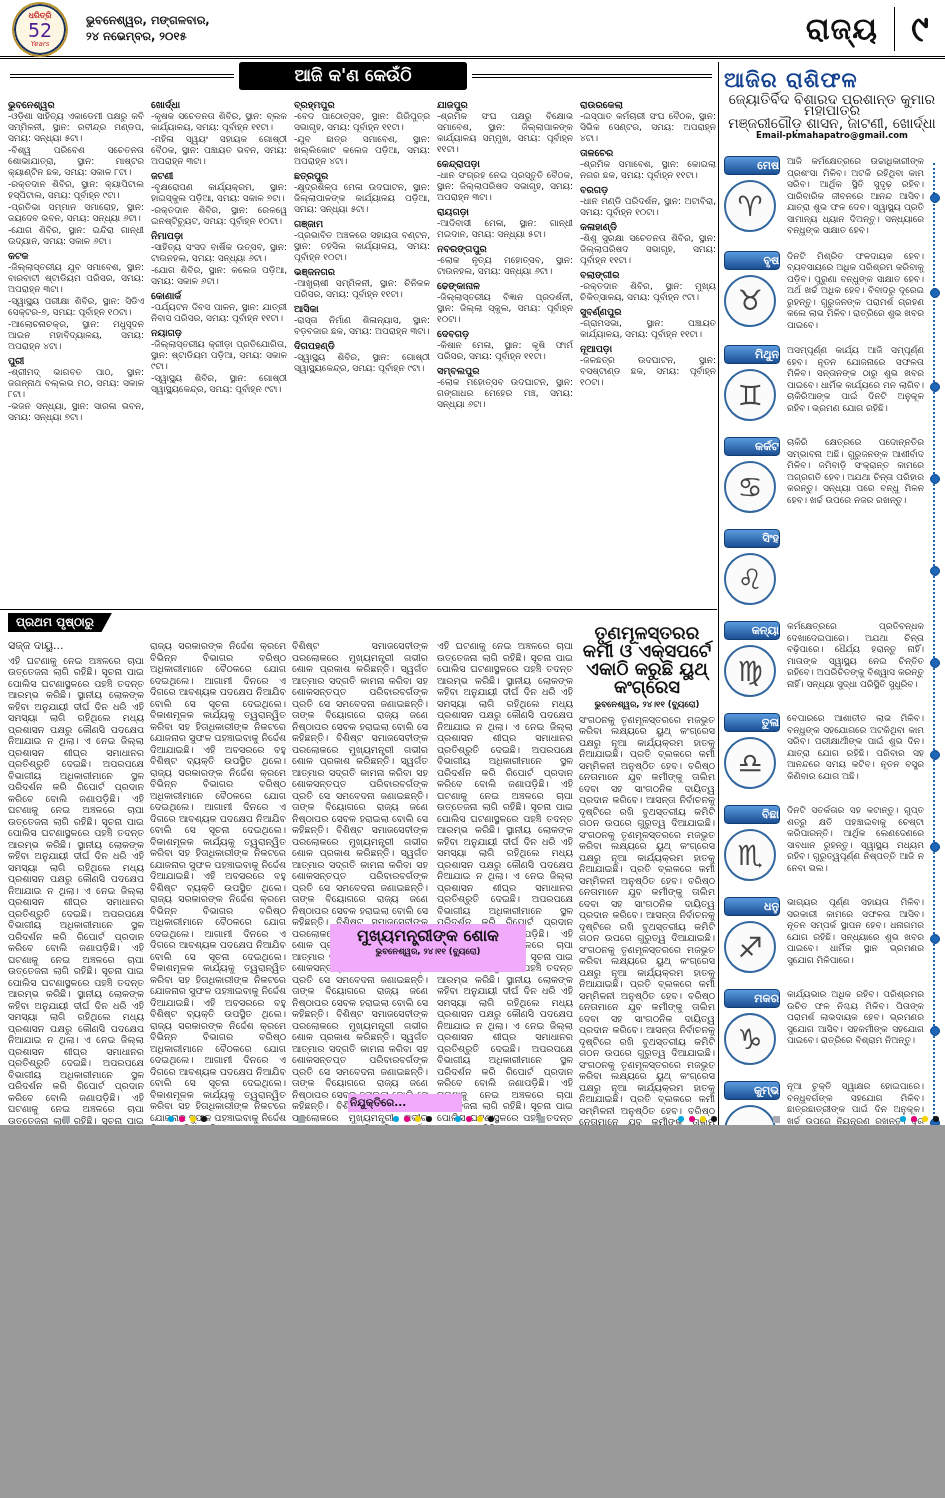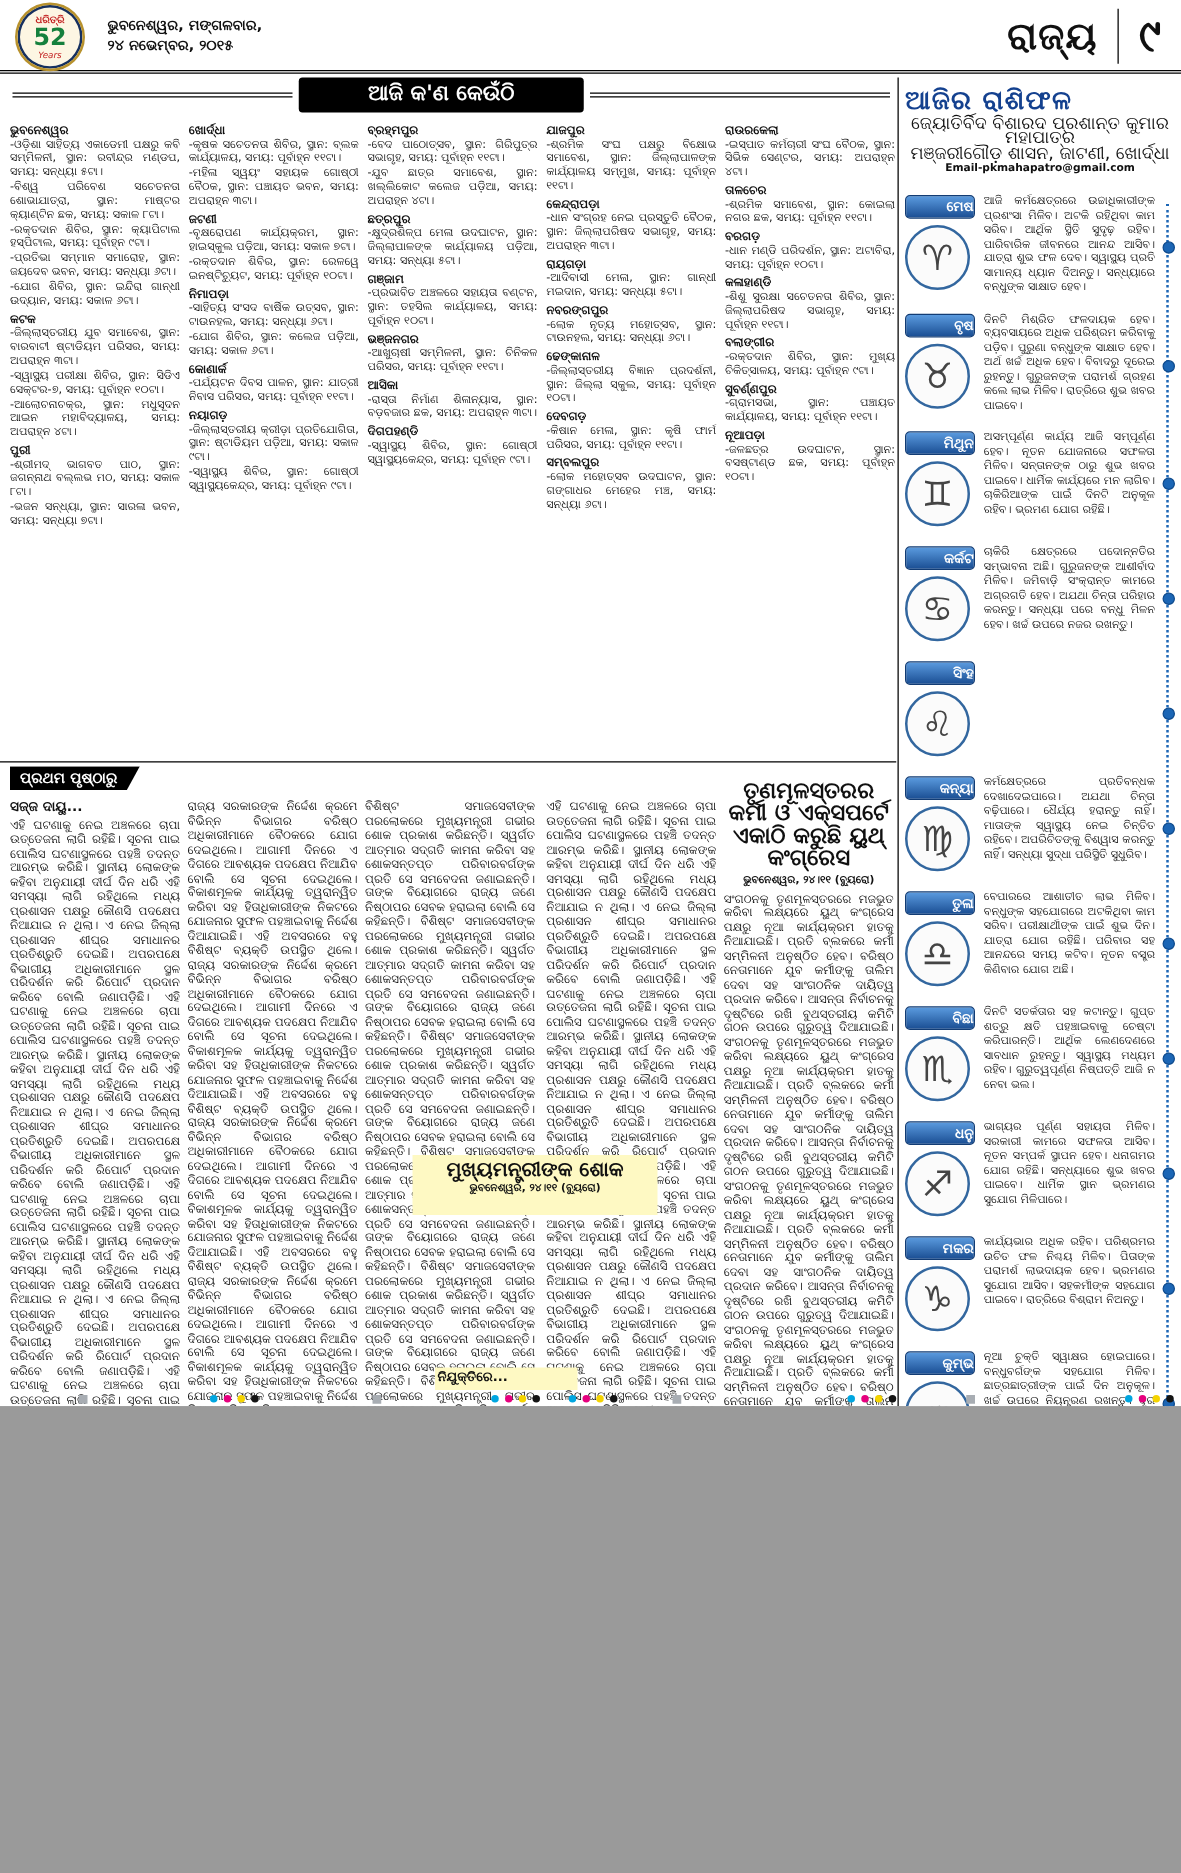--- a/index.html
+++ b/index.html
@@ -5,21 +5,21 @@
   *{margin:0;padding:0;box-sizing:border-box}
   body{background:#9a9a9a;font-family:"DejaVu Sans","Liberation Sans",sans-serif}
   .page{position:relative;width:945px;height:1125px;background:#fff;margin:0 auto;overflow:hidden;color:#101010}
 
   
   .masthead{position:absolute;left:0;top:0;width:100%;height:59px;background:#fff;border-bottom:3px double #000}
   .badge{position:absolute;left:12px;top:2px;width:56px;height:55px;border-radius:50%;border:2px solid #b8922e;
          box-shadow:inset 0 0 0 2px #16305f;background:#fdf6e3;display:flex;flex-direction:column;
          align-items:center;justify-content:center;text-align:center}
   .badge-top{font-size:8px;font-weight:bold;color:#c21f1f;line-height:9px}
-  .badge-num{font-size:19px;font-weight:bold;color:#15803d;line-height:20px}
+  .badge-num{font-size:19px;font-weight:normal;color:#4c1d95;line-height:20px}
   .badge-sub{font-size:7px;color:#c21f1f;font-style:italic;line-height:8px}
   .date-block{position:absolute;left:86px;top:12px;font-size:11.5px;font-weight:bold;line-height:16px}
   .mast-right{position:absolute;right:16px;top:6px;display:flex;align-items:center;height:46px}
   .section-name{font-size:30px;font-weight:bold;letter-spacing:1px}
   .mast-divider{width:1px;height:44px;background:#000;margin:0 16px}
   .page-num{font-size:36px;font-weight:bold}
 
   
   .ev-rule{position:absolute;top:74px;height:4px;border-top:1px solid #000;border-bottom:1px solid #000}
   .ev-rule.left{left:10px;width:224px}
@@ -31,24 +31,24 @@
   .ev-line{margin-bottom:1px}
   .ev-col [data-type="city"]{font-weight:bold;font-size:9.5px;text-align:left;padding-top:2px}
   .section-rule{position:absolute;left:0;top:609px;width:717px;border-top:1.5px solid #000}
 
   
   .fp-banner{position:absolute;left:8px;top:613px;background:#000;color:#fff;font-weight:bold;font-size:12px;
              line-height:19px;padding:0 18px 0 8px;clip-path:polygon(0 0,100% 0,90% 100%,0 100%)}
   .art-col{position:absolute;width:136px;top:640px;height:850px;overflow:hidden;font-size:9.5px;line-height:11.5px;text-align:justify}
   .ac1{left:8px}.ac2{left:150px}.ac3{left:292px}.ac4{left:437px}
   .ac5{left:579px;top:624px;height:866px}
-  .art-slug{font-weight:bold;font-size:11px;margin-bottom:3px}
+  .art-slug{font-weight:normal;font-size:11px;margin-bottom:3px}
   .story-head3{font-weight:bold;font-size:18px;line-height:18px;text-align:center;margin-bottom:3px}
   .story-dateline{font-size:8.5px;font-weight:bold;text-align:center;margin-bottom:3px}
-  .overlay{position:absolute;background:#fef9c3}
+  .overlay{position:absolute;background:#f0abfc}
   .ov-cm{left:330px;top:924px;width:196px;height:48px;padding-top:2px}
   .story-head2{font-weight:bold;font-size:16px;text-align:center;line-height:20px}
   .ov-slug{font-weight:bold;font-size:10.5px;line-height:17px;padding-left:2px}
   .ov-s2{left:150px;top:1250px;width:114px;height:18px}
   .ov-s3{left:348px;top:1094px;width:114px;height:18px}
   .ov-s4{left:292px;top:1402px;width:114px;height:18px}
 
   
   .side-rule{position:absolute;left:718px;top:62px;height:1428px;border-left:1px solid #000}
   .sidebar{position:absolute;left:724px;top:68px;width:216px;height:1422px;overflow:hidden}

